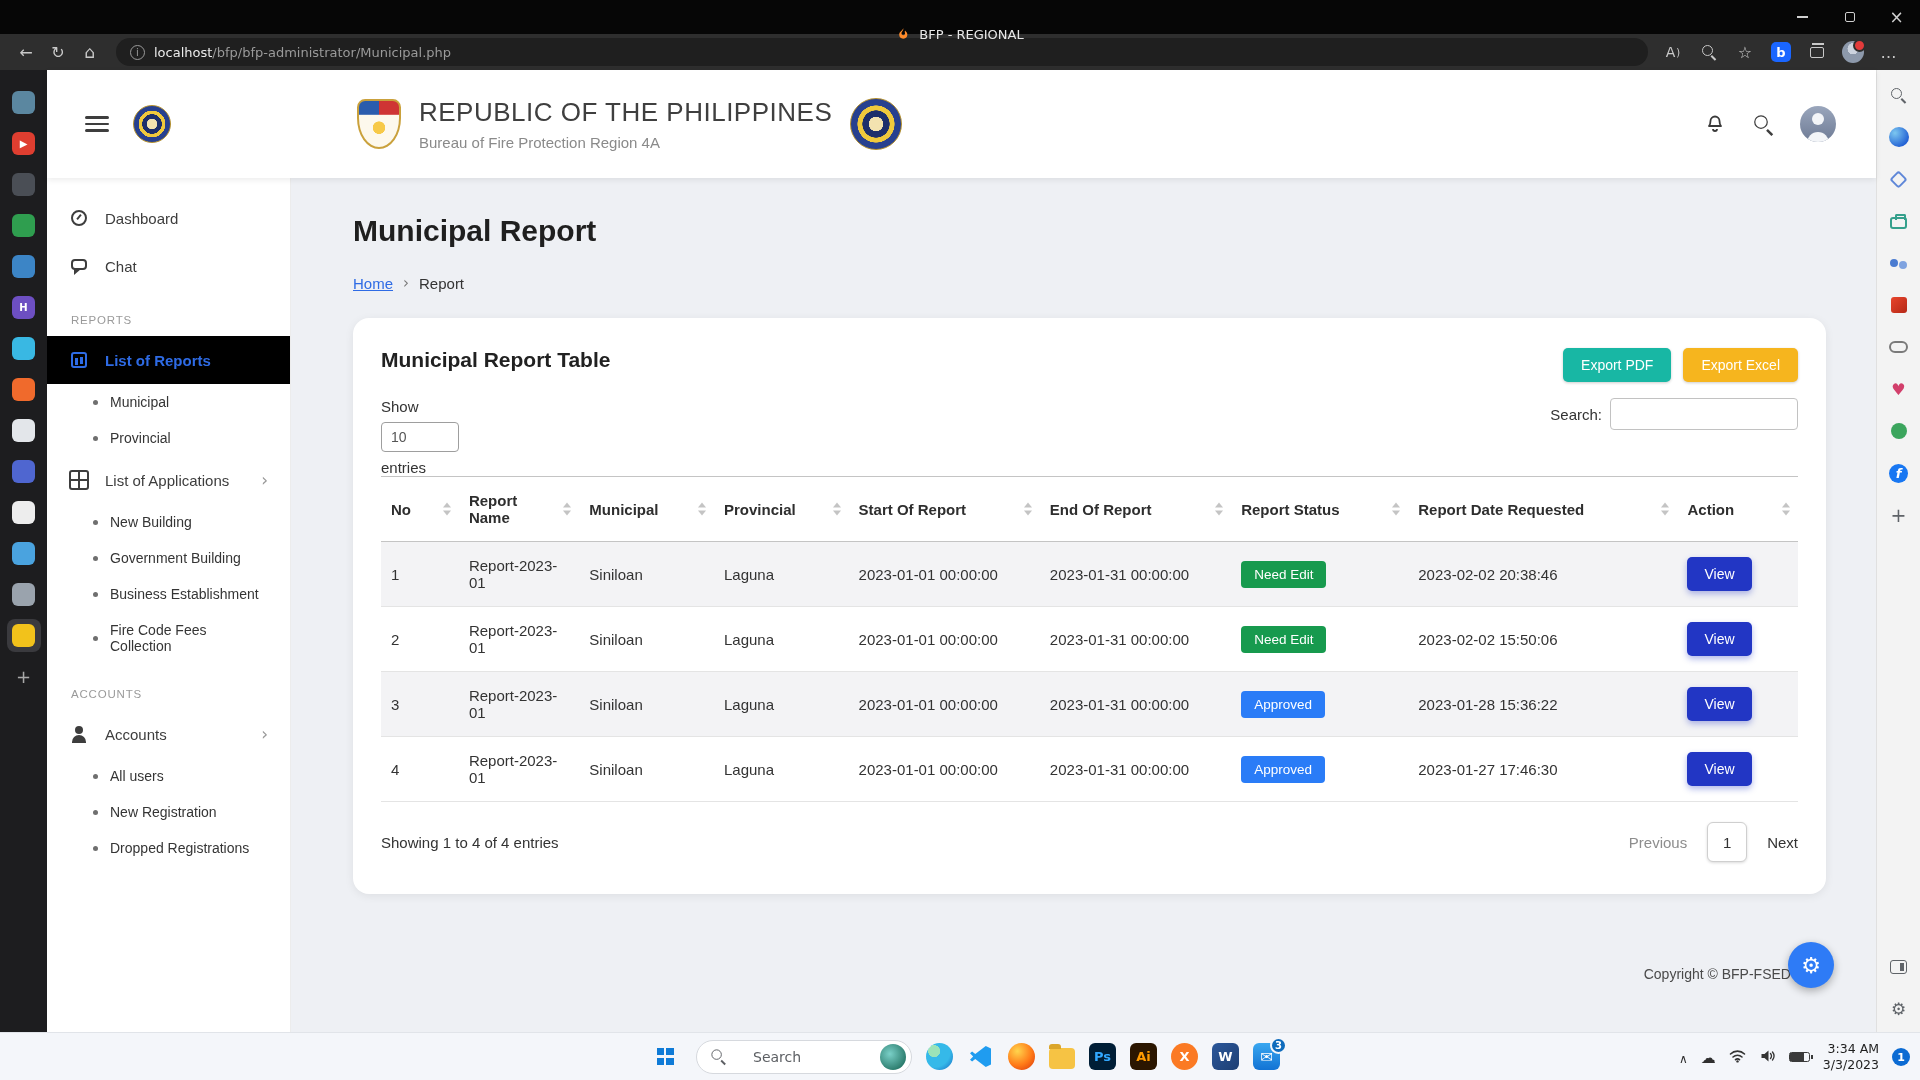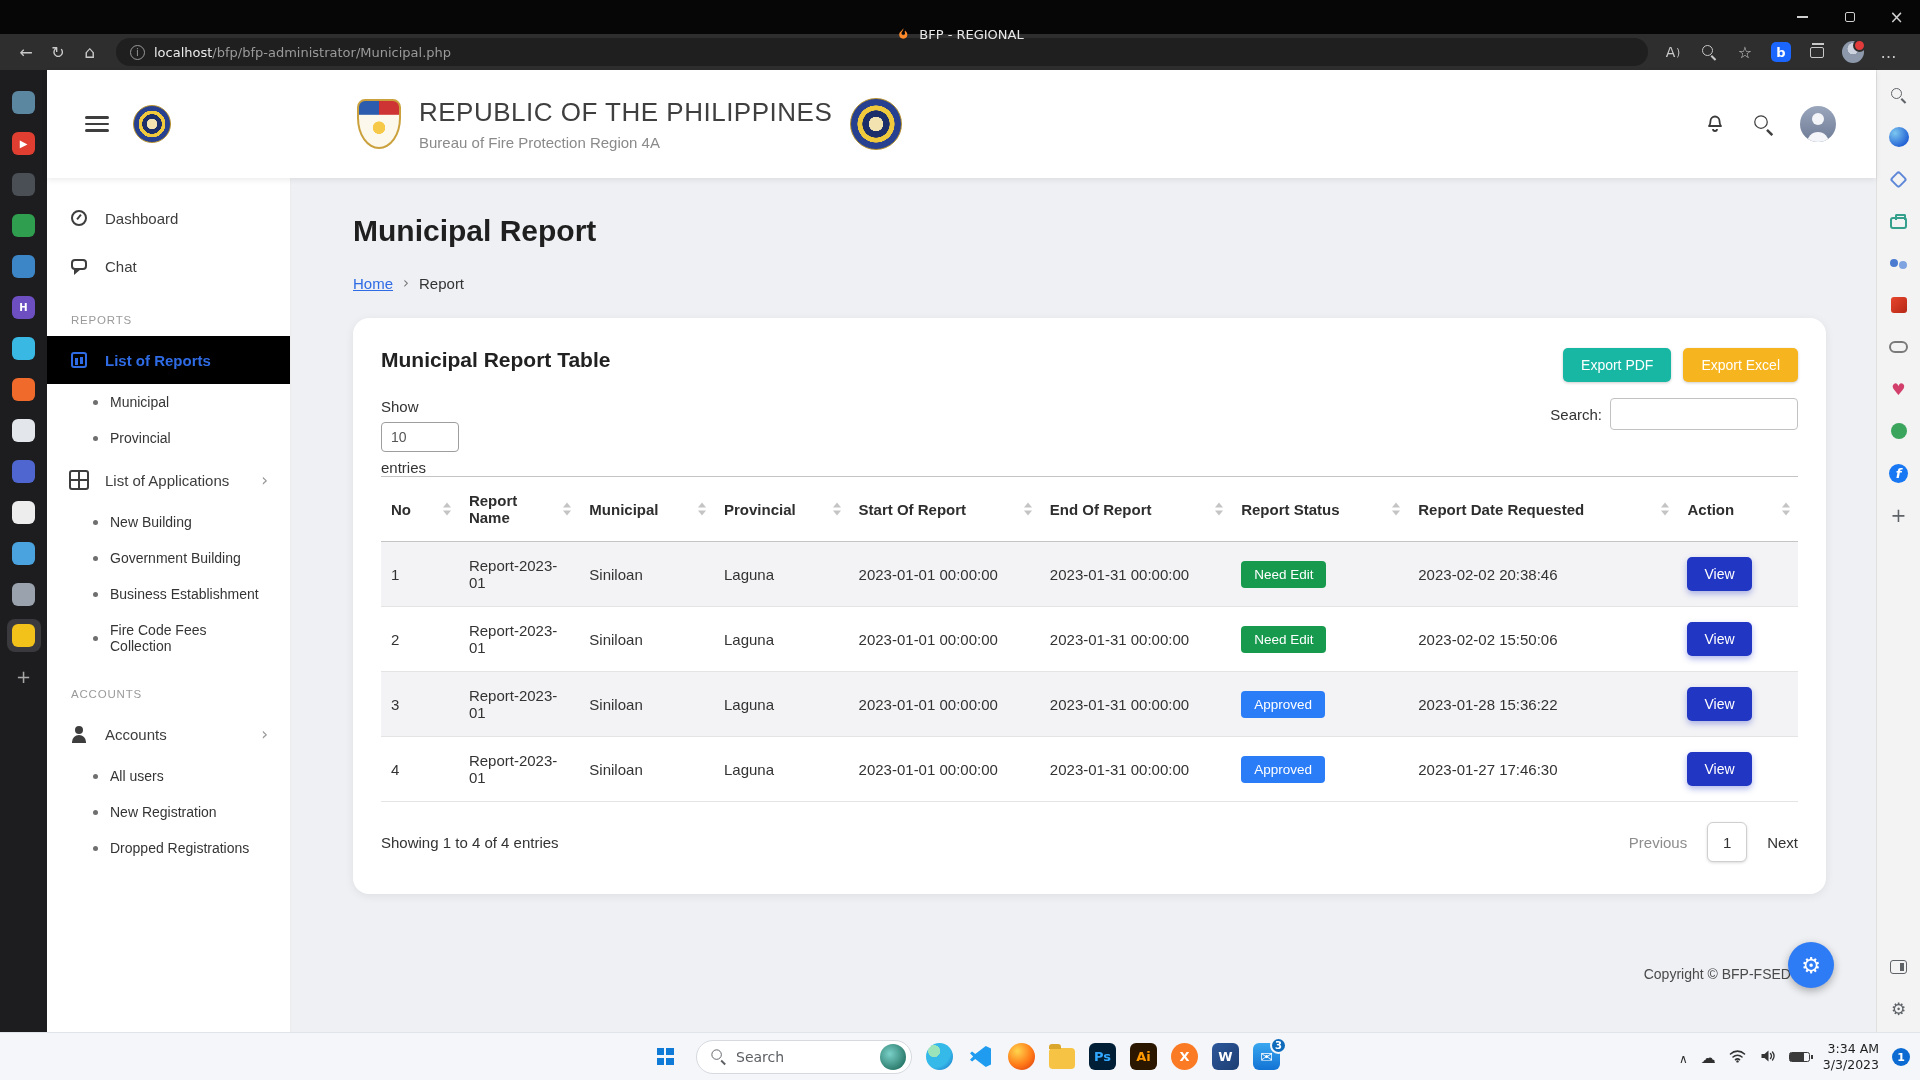--- a/index.html
+++ b/index.html
@@ -166,21 +166,21 @@
   .e-panel::after { content:""; position:absolute; right:2px; top:2px; bottom:2px; width:4px; background:#5f6368; }
   .e-gear::before { content:"⚙"; font-size:17px; color:#5f6368; }
 
   
   .taskbar { height:48px; background:#f4f6fa; border-top:1px solid #e1e4e9; display:flex; align-items:center; position:relative; flex:0 0 auto; }
   .tb-left { display:flex; align-items:center; gap:14px; padding-left:648px; }
   .tb-btn { width:34px; height:34px; display:flex; align-items:center; justify-content:center; border-radius:6px; }
   .win-logo { width:17px; height:17px; background:#0f7bd7; position:relative; }
   .win-logo::before { content:""; position:absolute; left:0; right:0; top:7.2px; height:2.6px; background:#f4f6fa; }
   .win-logo::after { content:""; position:absolute; top:0; bottom:0; left:7.2px; width:2.6px; background:#f4f6fa; }
-  .tb-search { width:216px; height:34px; background:#fff; border:1px solid #d6d9de; border-radius:17px; display:flex; align-items:center; gap:9px; padding:0 5px 0 13px; color:#5c5f63; font-size:14px; }
+  .tb-search { width:216px; height:34px; background:#fff; border:1px solid #d6d9de; border-radius:17px; display:flex; align-items:center; gap:26px; padding:0 5px 0 13px; color:#5c5f63; font-size:14px; }
   .tb-mag { color:#5c5f63; transform:scale(.95); }
   .tb-thumb { margin-left:auto; width:26px; height:26px; border-radius:50%; background:radial-gradient(circle at 38% 38%, #7ad0c8, #2a7a6b 75%); }
   .tb-ic { width:27px; height:27px; border-radius:6px; display:flex; align-items:center; justify-content:center; font-weight:bold; font-size:13px; position:relative; flex:0 0 auto; }
   .tb-edge { border-radius:50%; background:radial-gradient(circle at 30% 30%, #9be3b8 0 22%, #35b9e9 23% 60%, #1565c0 100%); }
   .vscode-shape { width:21px; height:21px; background:#1f9cf0; display:block;
     clip-path:polygon(75% 0,100% 12%,100% 88%,75% 100%,25% 62%,10% 74%,0 66%,15% 50%,0 34%,10% 26%,25% 38%); }
   .tb-firefox { border-radius:50%; background:radial-gradient(circle at 35% 30%, #ffd54d, #ff7a18 55%, #e0420f 90%); }
   .tb-folder { background:#f6c344; border-radius:4px; position:relative; height:21px; width:26px; margin-top:4px; }
   .tb-folder::before { content:""; position:absolute; left:0; top:-4px; width:12px; height:5px; background:#dba62c; border-radius:3px 3px 0 0; }
   .tb-ps { background:#001e36; color:#31a8ff; }

